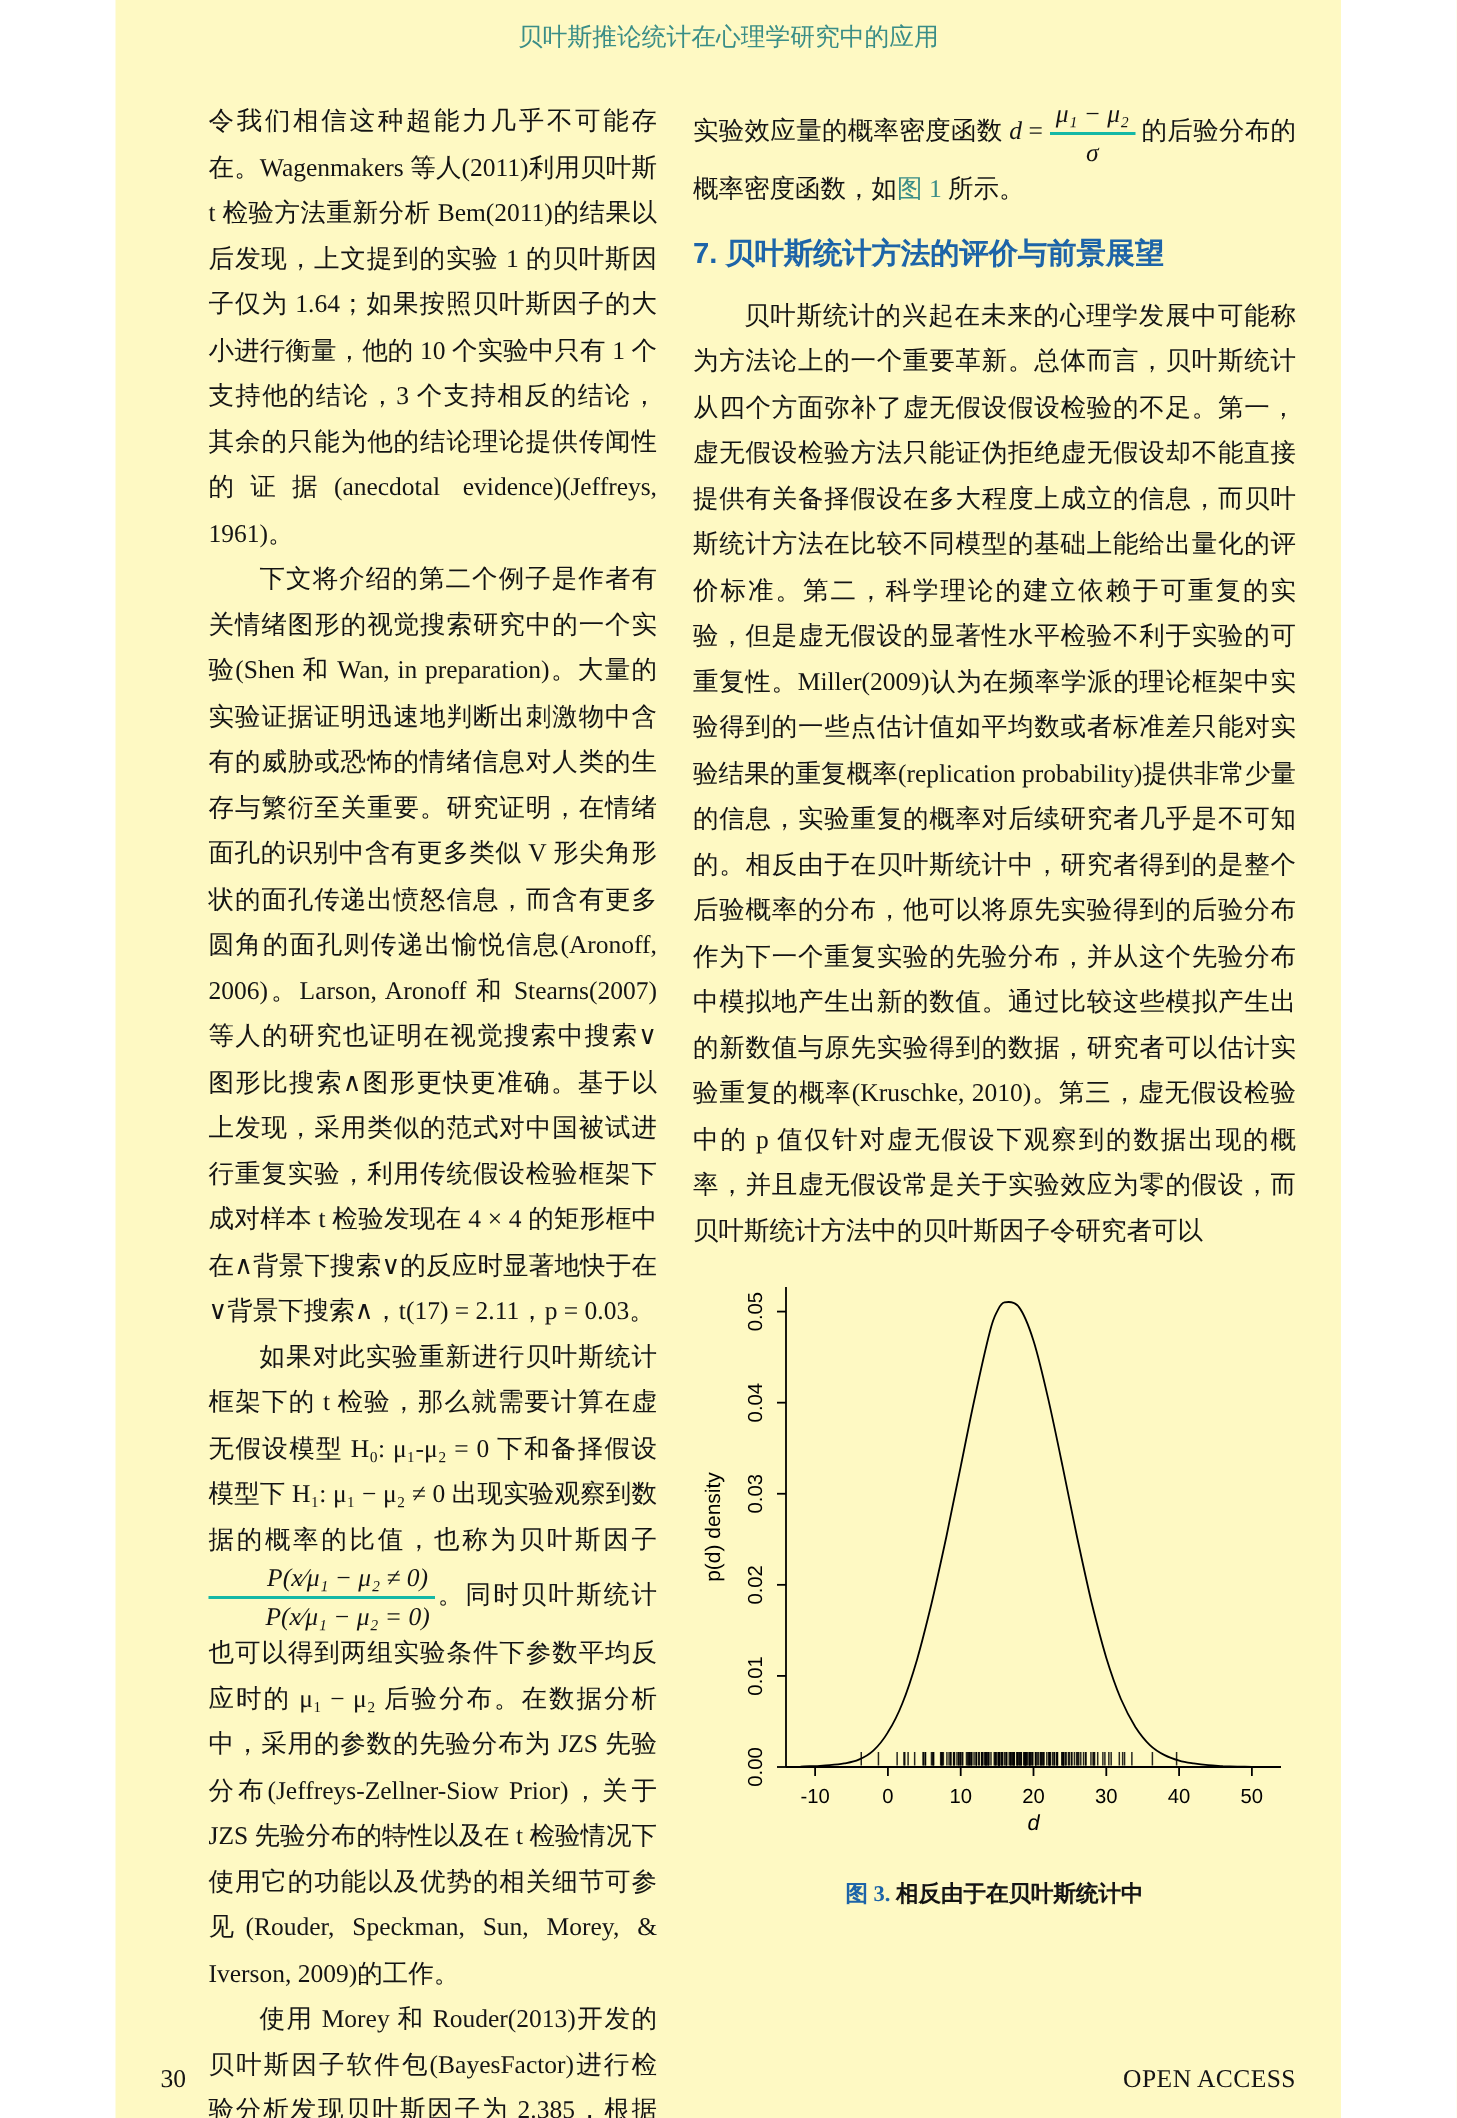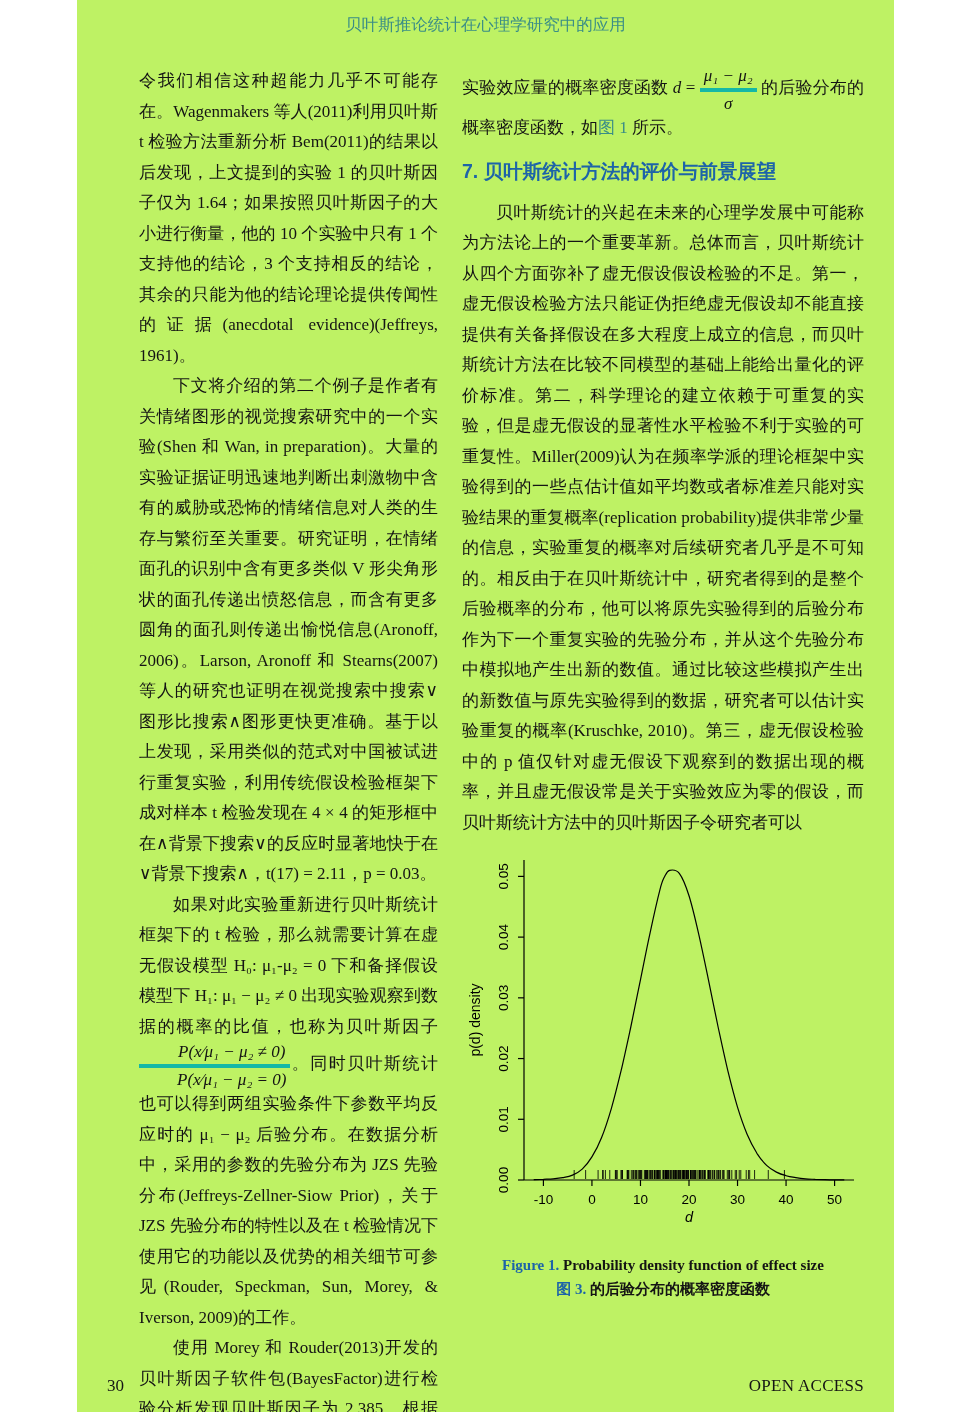--- a/index.html
+++ b/index.html
@@ -1,20 +1,20 @@
 <!DOCTYPE html>
 <html><head>
 <meta charset="utf-8">
 <style>
   html,body { margin:0; padding:0; background:#ffffff; }
   .page {
     position:relative;
     width:817px; height:1412px;
     margin:0 auto;
-    background:#bef264;
+    background:#fef9c3;
     font-family:"Liberation Serif","DejaVu Serif",serif;
     color:#141414;
     overflow:hidden;
     box-sizing:border-box;
     padding:12px 30px 0 30px;
   }
   .running-head {
     text-align:center;
     font-size:16.5px;
     color:#3a8d87;
@@ -35,21 +35,21 @@
   .col p { margin:0; text-indent:2em; }
   .col p.noindent { text-indent:0; }
 
   .frac {
     display:inline-block;
     vertical-align:middle;
     text-align:center;
     line-height:1.15;
     font-style:italic;
   }
-  .frac .fnum { display:block; padding:0 4px 2px 4px; border-bottom:4px solid #14b8a6; }
+  .frac .fnum { display:block; padding:0 4px 2px 4px; border-bottom:2px solid #14b8a6; }
   .frac .fden { display:block; padding:2px 4px 0 4px; }
   .math-var { font-style:italic; }
 
   .section-heading {
     font-family:"Liberation Sans","DejaVu Sans",sans-serif;
     font-weight:bold;
     font-size:19.5px;
     color:#1d64a8;
     margin:14px 0 14px 0;
     text-align:left;
@@ -300,22 +300,21 @@
             <line x1="274.5987463996775" y1="335" x2="274.5987463996775" y2="326" stroke="#000" stroke-width="1" stroke-opacity="0.85"></line>
             <line x1="278.78633867553276" y1="335" x2="278.78633867553276" y2="326" stroke="#000" stroke-width="1" stroke-opacity="0.85"></line>
             <line x1="284.21237579885553" y1="335" x2="284.21237579885553" y2="326" stroke="#000" stroke-width="1" stroke-opacity="0.85"></line>
             <line x1="286.4270533555165" y1="335" x2="286.4270533555165" y2="326" stroke="#000" stroke-width="1" stroke-opacity="0.85"></line>
             <line x1="287.7065081393997" y1="335" x2="287.7065081393997" y2="326" stroke="#000" stroke-width="1" stroke-opacity="0.85"></line>
             <line x1="292.5821739546275" y1="335" x2="292.5821739546275" y2="326" stroke="#000" stroke-width="1" stroke-opacity="0.85"></line>
             <line x1="306.2689833055168" y1="335" x2="306.2689833055168" y2="326" stroke="#000" stroke-width="1" stroke-opacity="0.85"></line>
             <line x1="322.3980706670691" y1="335" x2="322.3980706670691" y2="326" stroke="#000" stroke-width="1" stroke-opacity="0.85"></line>
           </svg>
         <div class="figure-caption">
-          <div><span class="cap-label">Figure 1.</span><span> Probability density function of effect size</span></div>
-          <div><span class="cap-label-zh">图 3.</span><span> 的后验分布的概率密度函数</span></div>
+          <div><span class="cap-label-zh">图 3.</span><span> 相反由于在贝叶斯统计中</span></div>
         </div>
       </div>
     </div>
 
   </div>
 
   <div class="footer">
     <span>30</span>
     <span class="oa">OPEN ACCESS</span>
   </div>

